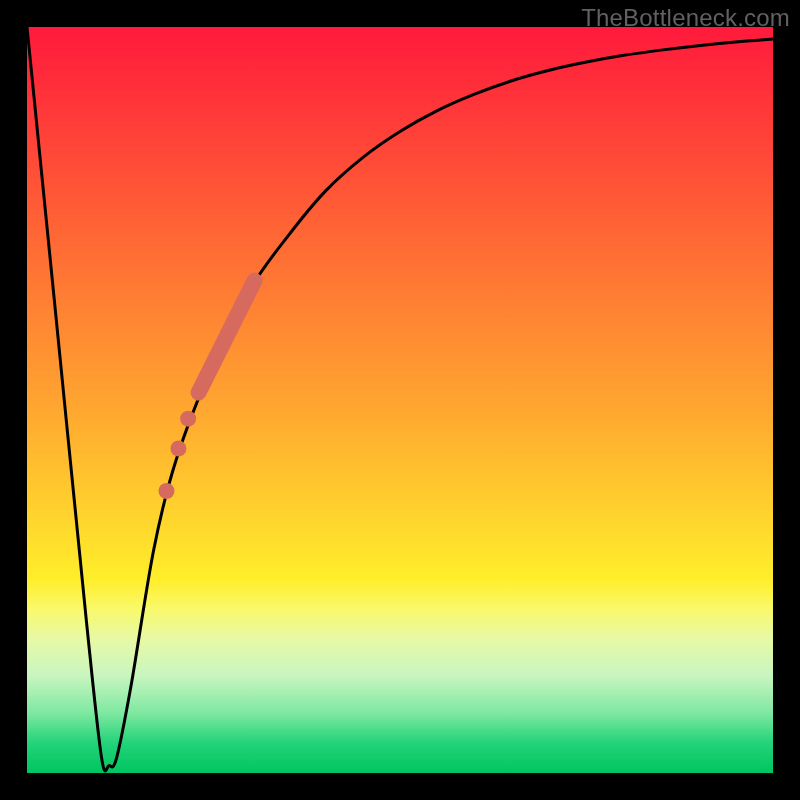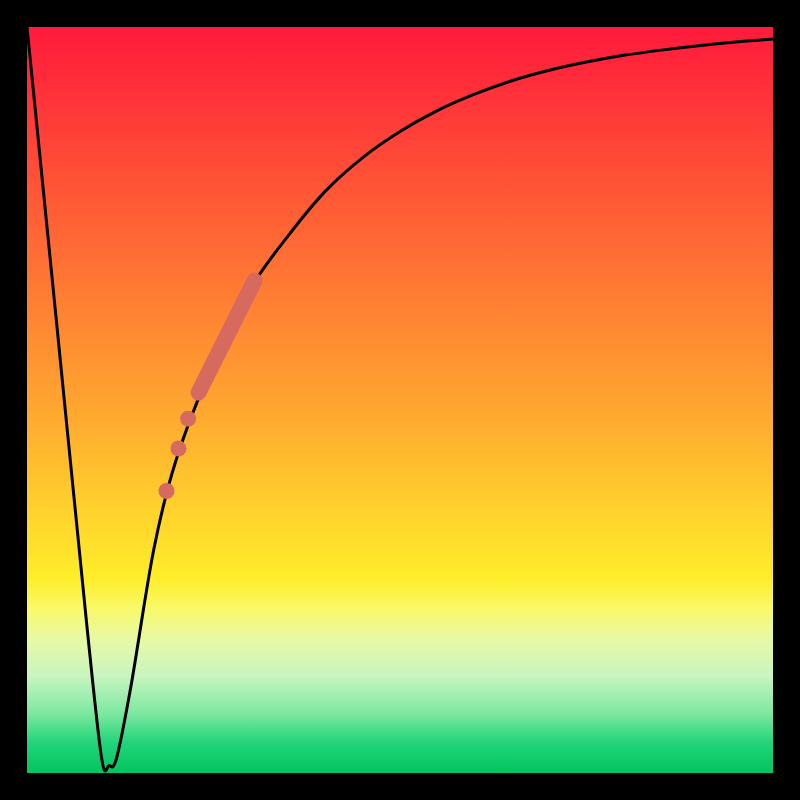--- a/index.html
+++ b/index.html
@@ -67,13 +67,14 @@
     <svg class="curve" viewBox="0 0 746 746" preserveAspectRatio="none">
       <path d="M 0.00 0.00 C 4.97 49.73, 19.89 198.93, 29.84 298.40 C 39.79 397.87, 52.22 524.69, 59.68 596.80 C 67.14 668.91, 70.87 707.46, 74.60 731.08 C 78.33 754.70, 79.57 738.54, 82.06 738.54 C 84.55 738.54, 85.79 744.76, 89.52 731.08 C 93.25 717.40, 98.22 691.29, 104.44 656.48 C 110.66 621.67, 119.36 559.50, 126.82 522.20 C 134.28 484.90, 139.25 463.76, 149.20 432.68 C 159.15 401.60, 174.07 364.30, 186.50 335.70 C 198.93 307.10, 211.37 282.24, 223.80 261.10 C 236.23 239.96, 248.67 225.04, 261.10 208.88 C 273.53 192.72, 285.97 177.17, 298.40 164.12 C 310.83 151.07, 323.27 140.50, 335.70 130.55 C 348.13 120.60, 360.57 112.27, 373.00 104.44 C 385.43 96.61, 397.87 89.77, 410.30 83.55 C 422.73 77.34, 435.17 72.11, 447.60 67.14 C 460.03 62.17, 472.47 57.69, 484.90 53.71 C 497.33 49.73, 509.77 46.38, 522.20 43.27 C 534.63 40.16, 547.07 37.55, 559.50 35.06 C 571.93 32.58, 584.37 30.34, 596.80 28.35 C 609.23 26.36, 621.67 24.74, 634.10 23.13 C 646.53 21.51, 658.97 20.02, 671.40 18.65 C 683.83 17.28, 696.27 16.04, 708.70 14.92 C 721.13 13.80, 739.78 12.43, 746.00 11.94" fill="none" stroke="#000000" stroke-width="3" stroke-linejoin="round" stroke-linecap="round"></path>
       <g>
           <line x1="171.58" y1="365.54" x2="227.53" y2="253.64" stroke="#d66a5e" stroke-width="16" stroke-linecap="round"></line>
           <circle cx="161.13600000000002" cy="391.65000000000003" r="8" fill="#d66a5e"></circle>
           <circle cx="151.43800000000002" cy="421.49" r="8" fill="#d66a5e"></circle>
           <circle cx="139.502" cy="464.01200000000006" r="8" fill="#d66a5e"></circle>
         </g>
     </svg>
   </div>
+  <div class="watermark">TheBottleneck.com</div>
 </div>
 
 </body></html>

